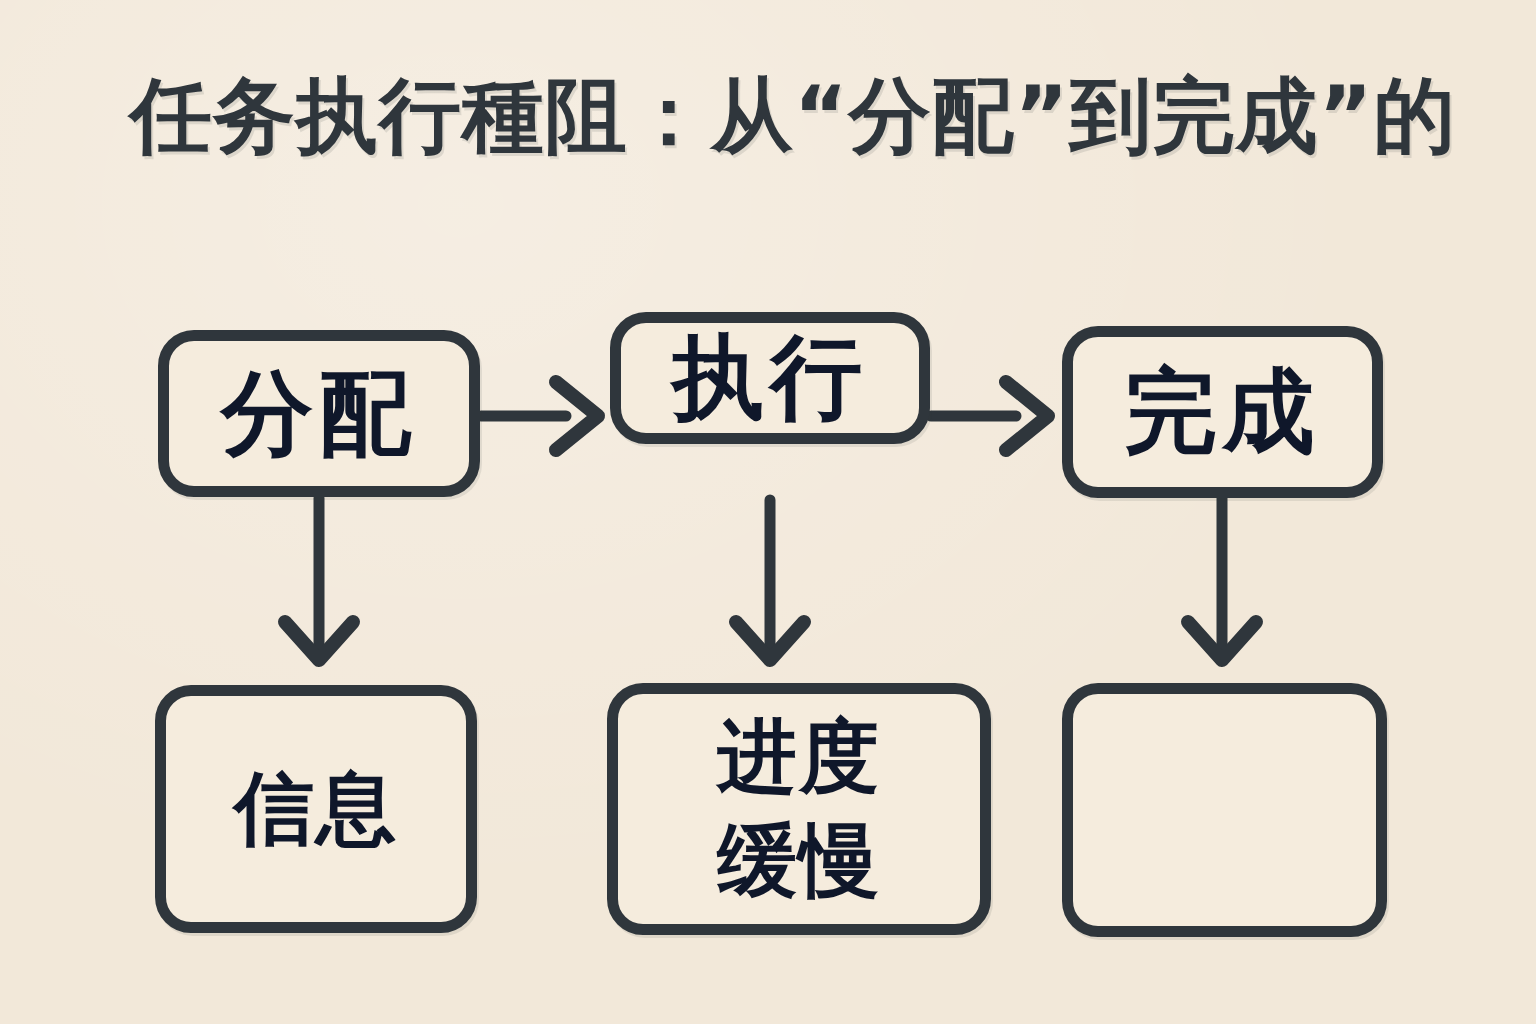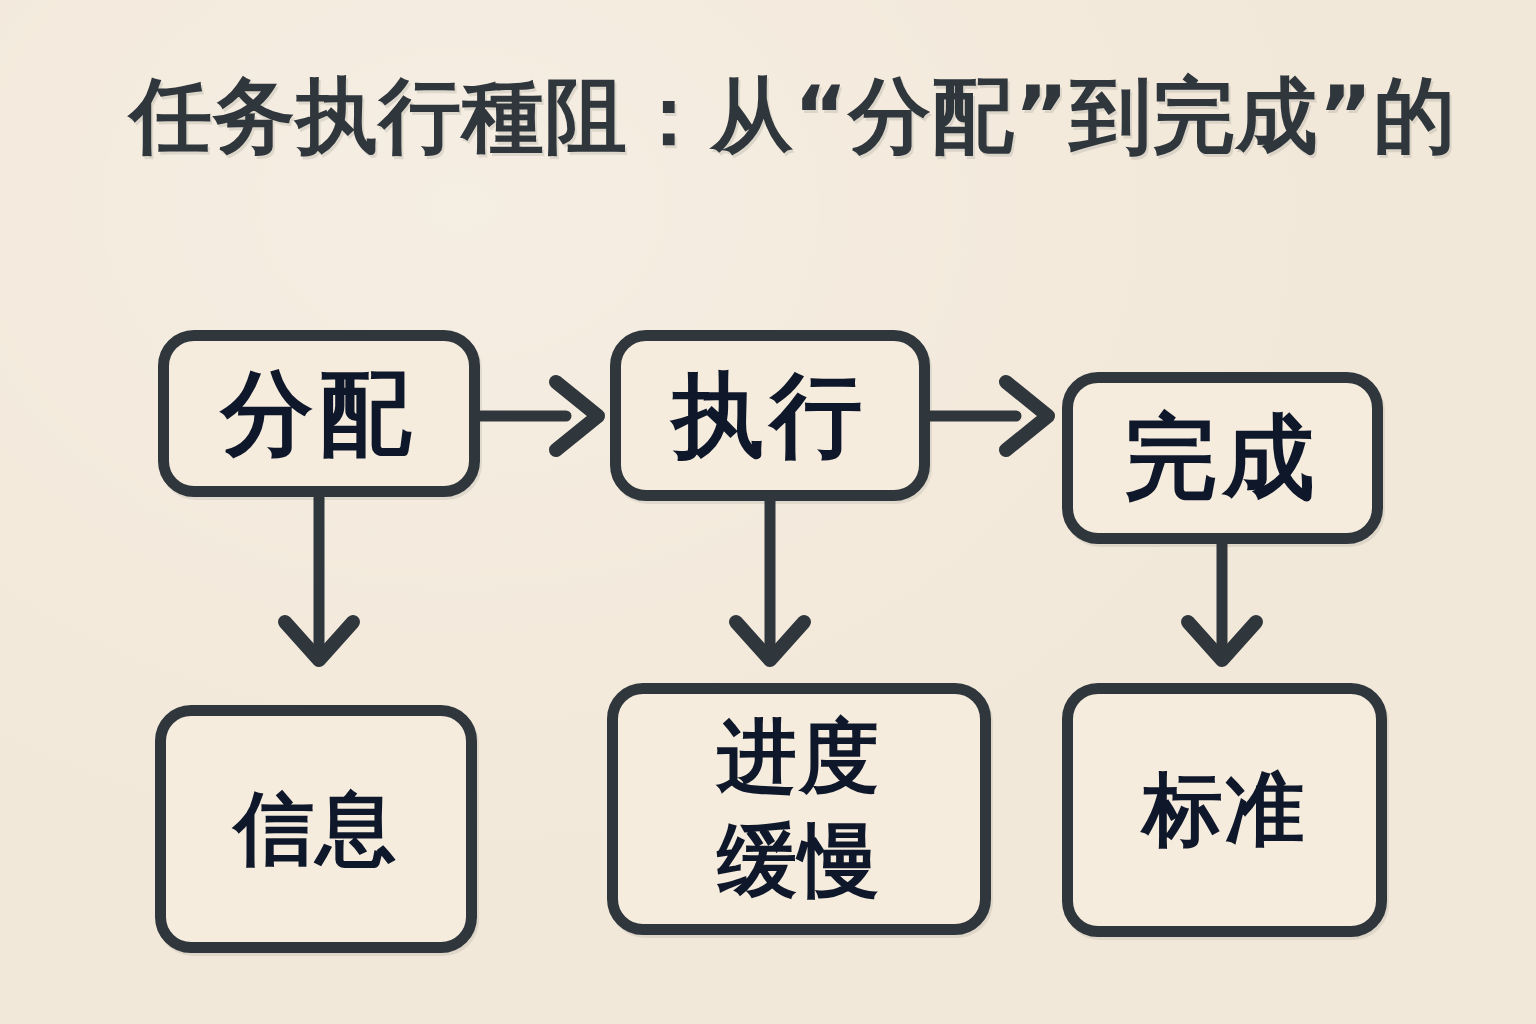--- a/index.html
+++ b/index.html
@@ -51,24 +51,24 @@
     font-size: 92px;
     letter-spacing: 6px;
   }
   .issue-box {
     font-size: 80px;
     line-height: 104px;
     letter-spacing: 2px;
   }
   
   .box-allocation { left: 158px; top: 330px; width: 322px; height: 167px; }
-  .box-execution  { left: 610px; top: 330px; width: 320px; height: 171px; }
-  .box-completion { left: 1062px; top: 326px; width: 321px; height: 172px; margin-top: 46px; }
+  .box-execution  { left: 610px; top: 312px; width: 320px; height: 132px; }
+  .box-completion { left: 1062px; top: 326px; width: 321px; height: 172px; }
   
-  .box-issue-1 { left: 155px; top: 685px; width: 322px; height: 248px; margin-top: 20px; }
+  .box-issue-1 { left: 155px; top: 685px; width: 322px; height: 248px; }
   .box-issue-2 { left: 607px; top: 683px; width: 384px; height: 252px; }
   .box-issue-3 { left: 1062px; top: 683px; width: 325px; height: 254px; }
 
   .arrow-layer {
     position: absolute;
     left: 0;
     top: 0;
     width: 1536px;
     height: 1024px;
     pointer-events: none;
@@ -130,16 +130,15 @@
   </div>
 
   <div class="box issue-box box-issue-1">
     <span>信息</span>
   </div>
   <div class="box issue-box box-issue-2">
     <span>进度</span>
     <span>缓慢</span>
   </div>
   <div class="box issue-box box-issue-3">
-    <span>标准</span>
   </div>
 
 </div>
 
 </body></html>

